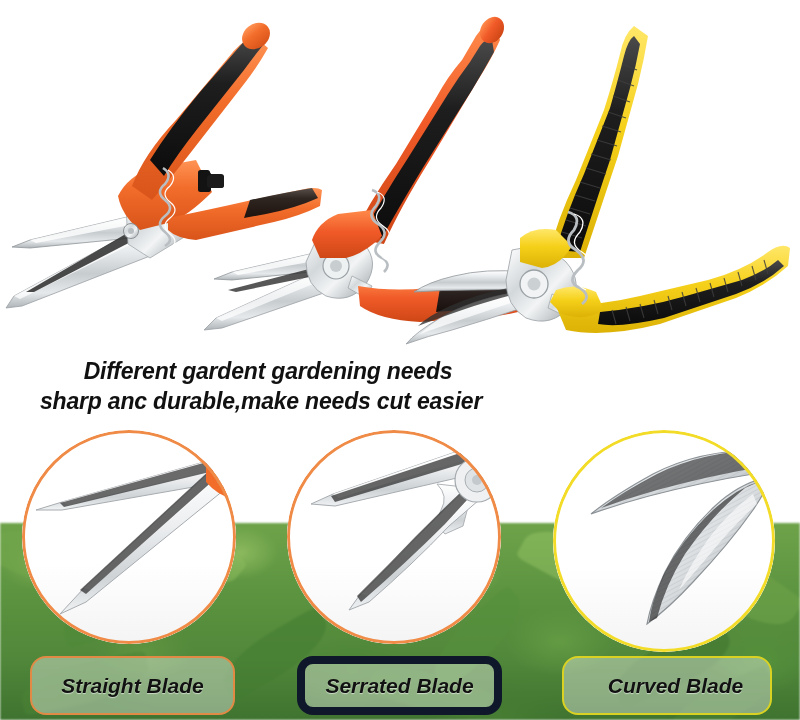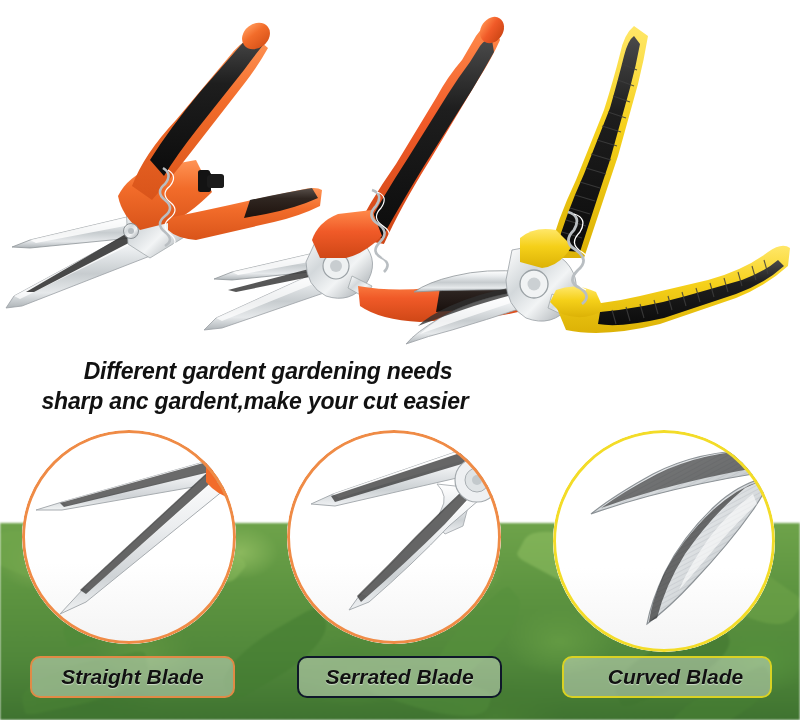--- a/index.html
+++ b/index.html
@@ -99,40 +99,40 @@
   #circle1 { left: 22px;  top: 430px; width: 214px; height: 214px; }
   #circle2 { left: 287px; top: 430px; width: 214px; height: 214px; }
   #circle3 { left: 553px; top: 430px; width: 222px; height: 222px; }
   #circle1 .ring { border: 3px solid #ef8b46; }
   #circle2 .ring { border: 3px solid #ef8b46; }
   #circle3 .ring { border: 3px solid #f3dc28; }
 
   
   .pill {
     position: absolute;
-    height: 42px;
-    border-radius: 10px;
+    height: 59px;
+    border-radius: 16px;
     background: rgba(255,255,255,0.38);
     display: flex;
     align-items: center;
     justify-content: center;
     z-index: 30;
     backdrop-filter: blur(1px);
   }
   .pill span {
     font-family: "Liberation Sans", sans-serif;
     font-style: italic;
     font-weight: bold;
     font-size: 21px;
     color: #111111;
     white-space: nowrap;
     text-shadow: 0 1px 1px rgba(255,255,255,0.55);
   }
   #pill1 { left: 30px;  top: 656px; width: 205px; border: 2px solid #e08a46; }
-  #pill2 { left: 297px; top: 656px; width: 205px; border: 2px solid #0f172a; }
+  #pill2 { left: 297px; top: 656px; width: 205px; border: 8px solid #0f172a; }
   #pill3 { left: 562px; top: 656px; width: 210px; border: 2px solid #d9d223; padding-left: 17px; }
 </style>
 </head>
 <body>
 
 <div id="stage">
 
   <div id="hero">
     <svg width="800" height="430" viewBox="0 0 800 430" xmlns="http://www.w3.org/2000/svg">
       <defs>
@@ -314,21 +314,21 @@
         <g stroke="#b9bec2" stroke-width="2.8" fill="none">
           <path d="M568 212 q14 4 6 18 q-12 12 2 20 q14 10 2 20 q-12 12 2 18 q12 8 2 16"></path>
           <path d="M574 214 q14 4 6 18 q-12 12 2 20 q14 10 2 20 q-12 12 2 18" stroke="#ffffff" stroke-width="1.3"></path>
         </g>
       </g>
     </svg>
   </div>
 
   <div id="headline">
     <div class="line l1">Different gardent gardening needs</div>
-    <div class="line l2">sharp anc gardent,make your cut easier</div>
+    <div class="line l2">sharp anc durable,make needs cut easier</div>
   </div>
 
   <div id="foliage">
     <div class="leaf" style="left:-10px;  top:10px;  width:90px; height:46px; background:#72a84c; transform:rotate(24deg);"></div>
     <div class="leaf" style="left:60px;   top:70px;  width:110px;height:40px; background:#4f8a39; transform:rotate(-18deg);"></div>
     <div class="leaf" style="left:150px;  top:5px;   width:95px; height:44px; background:#8ab95c; transform:rotate(40deg);"></div>
     <div class="leaf" style="left:215px;  top:110px; width:120px;height:42px; background:#447c32; transform:rotate(-30deg);"></div>
     <div class="leaf" style="left:330px;  top:30px;  width:100px;height:48px; background:#7cae52; transform:rotate(15deg);"></div>
     <div class="leaf" style="left:420px;  top:95px;  width:115px;height:40px; background:#558f3c; transform:rotate(-42deg);"></div>
     <div class="leaf" style="left:520px;  top:15px;  width:105px;height:46px; background:#8fc062; transform:rotate(28deg);"></div>

